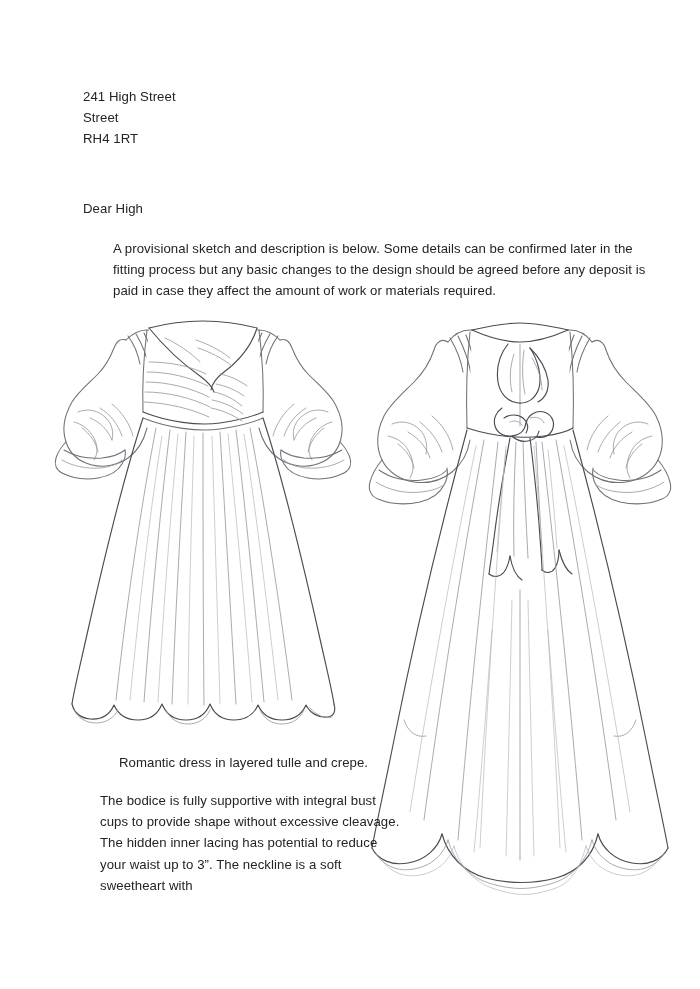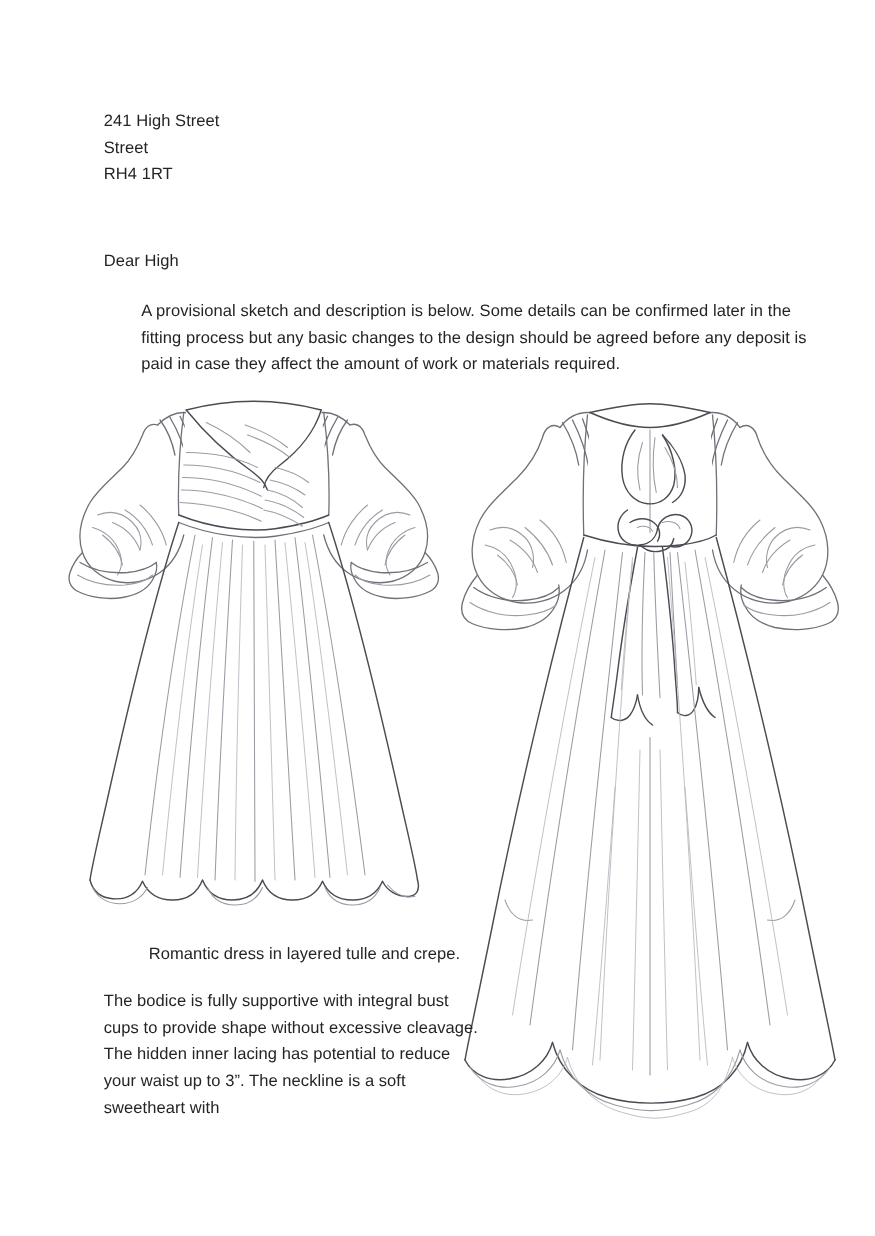--- a/index.html
+++ b/index.html
@@ -55,21 +55,21 @@
   }
 
   #caption-line {
     left: 99px;
     top: 752px;
     width: 330px;
     margin-left: 20px;
   }
 
   #description-paragraph {
-    left: 83px;
+    left: 100px;
     top: 790px;
     width: 300px;
   }
 
   
   .sketch {
     position: absolute;
   }
   #sketch-front {
     left: 48px;

